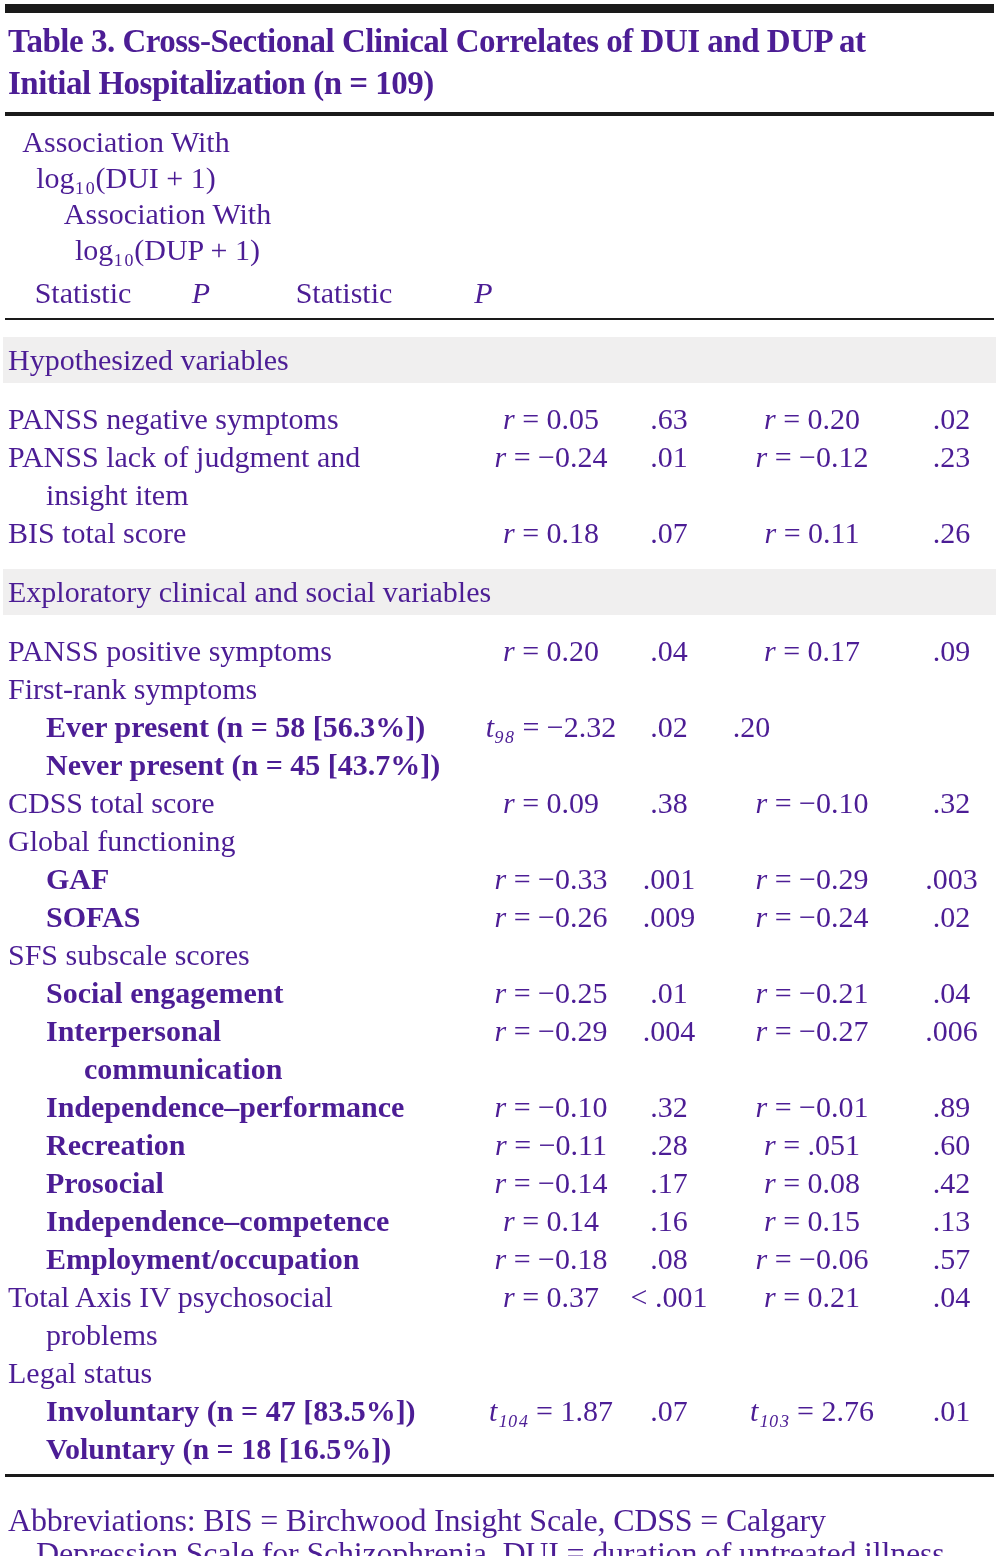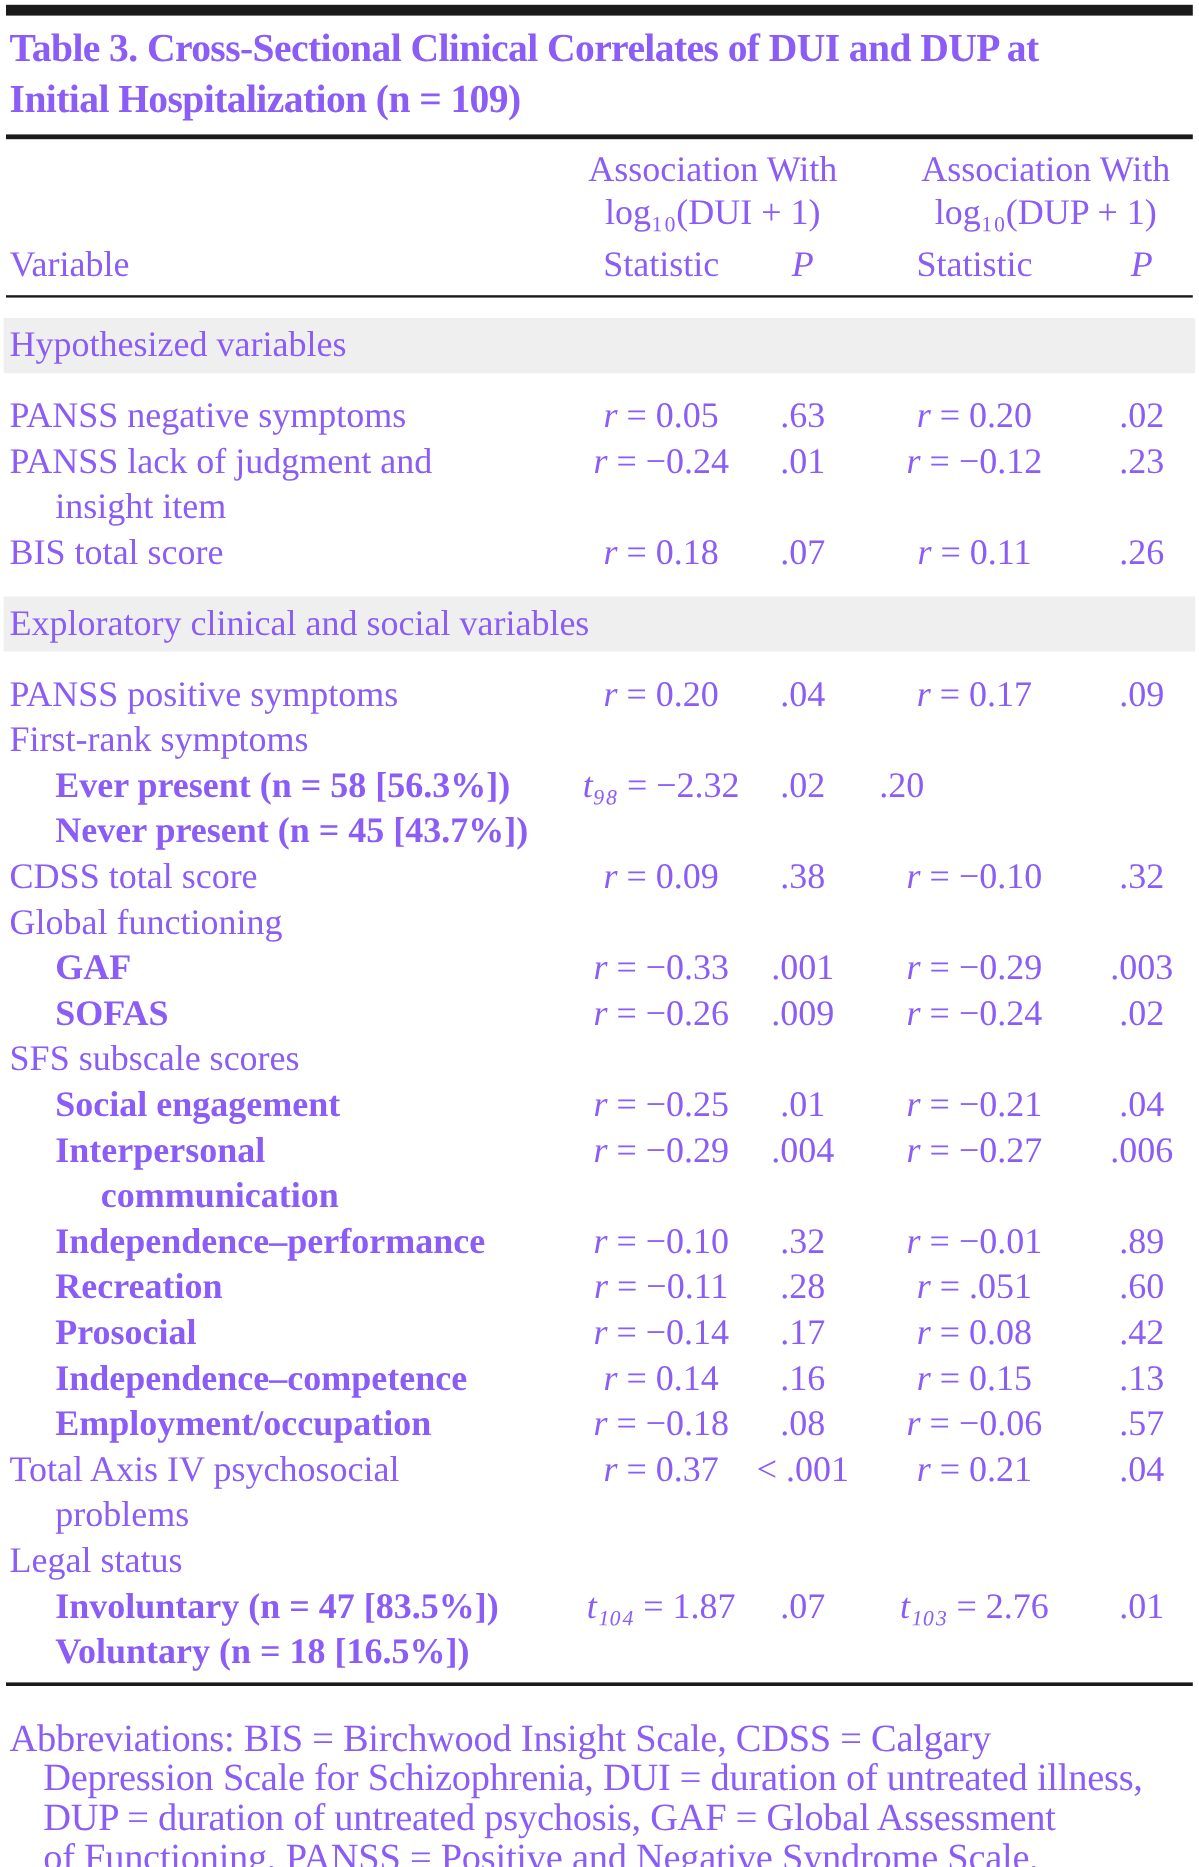--- a/index.html
+++ b/index.html
@@ -4,38 +4,38 @@
 <style>
   html,body{margin:0;padding:0;background:#ffffff;}
   .page{
     position:relative;
     width:999px;height:1556px;
     box-sizing:border-box;
     padding:4px 8px 0 8px;
     overflow:hidden;
     background:#ffffff;
     font-family:"Liberation Serif","DejaVu Serif",serif;
-    color:#8b5cf6;
+    color:#4c1d95;
   }
   .topbar{height:9px;background:#1a1a1a;margin:0 -3px;}
   .title{
     font-size:33px;font-weight:bold;line-height:42px;
     letter-spacing:-0.5px;
     margin:7px 0 8px 0;
     white-space:pre-line;
   }
   .rule{margin:0 -3px;background:#1a1a1a;}
   .title-rule{height:4px;}
   .head-rule{height:2px;}
   .foot-rule{height:3px;margin-top:6px;}
   .bottom-rule{height:4px;margin-top:8px;}
 
   
   .thead{margin-top:8px;}
-  .group-row{display:flex;}
+  .group-row{display:flex;flex-direction:column;}
   .g-spacer{width:468px;}
   .group{font-size:30px;line-height:36px;text-align:center;white-space:pre-line;}
   .g1{width:236px;}
   .g2{width:279px;box-sizing:border-box;padding-left:40px;}
   .cols-row{display:flex;align-items:baseline;margin-top:6px;margin-bottom:6px;font-size:30px;line-height:38px;}
   .h-var{width:468px;}
   .italic{font-style:italic;}
 
   
   .c-var {width:468px;box-sizing:border-box;white-space:pre-line;}
@@ -81,21 +81,20 @@
 
   <div class="thead">
     <div class="group-row">
       <div class="g-spacer"></div>
       <div class="group g1">Association With
 log₁₀(DUI + 1)</div>
       <div class="group g2">Association With
 log₁₀(DUP + 1)</div>
     </div>
     <div class="cols-row">
-      <div class="h-var">Variable</div>
       <div class="c-stat1">Statistic</div>
       <div class="c-p1 italic">P</div>
       <div class="c-stat2">Statistic</div>
       <div class="c-p2 italic">P</div>
     </div>
   </div>
 
   <div class="rule head-rule"></div>
 
   <div class="tbody">

